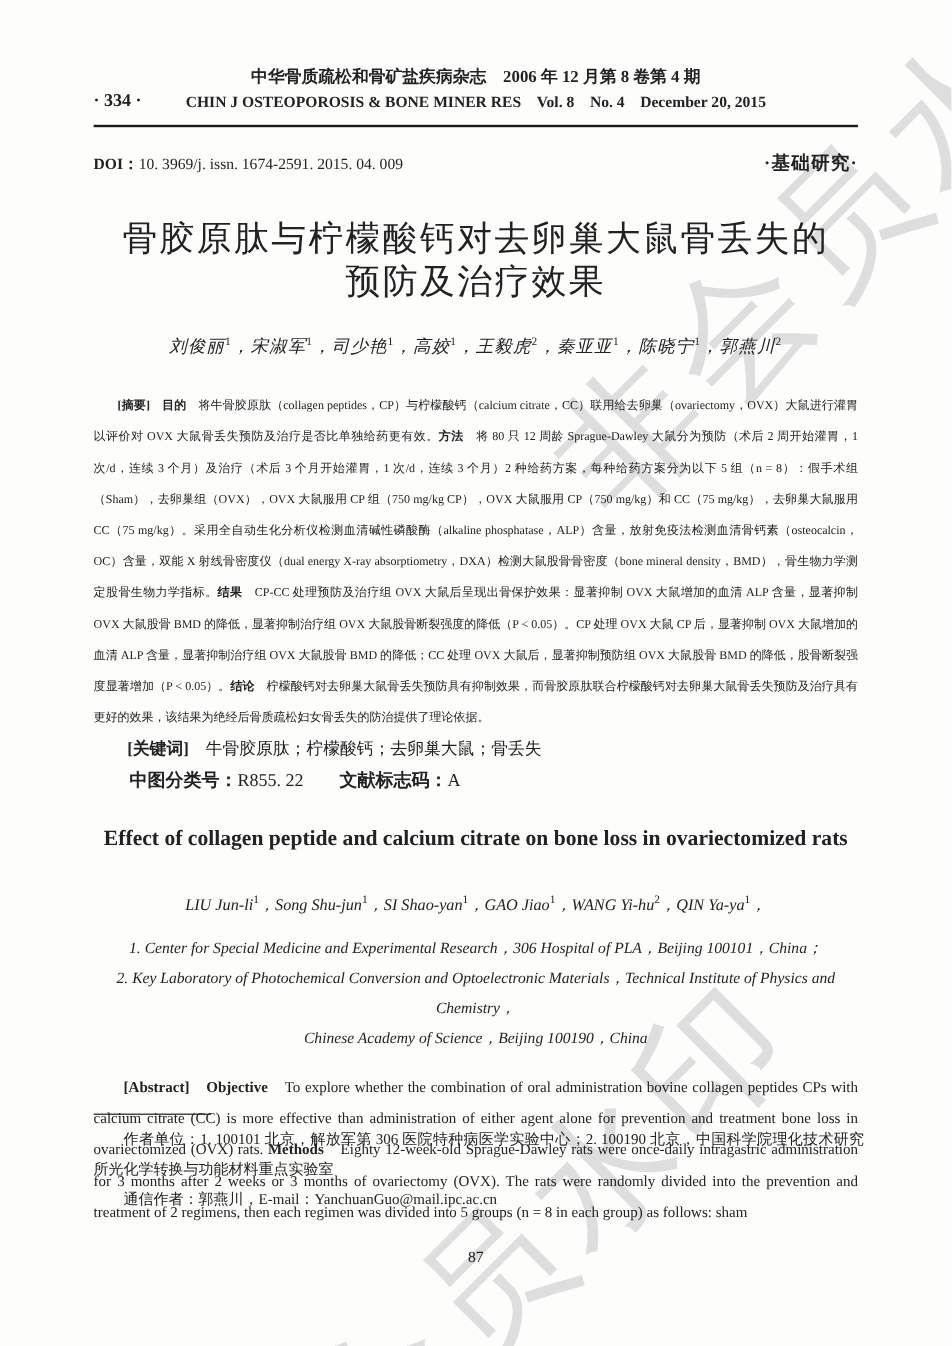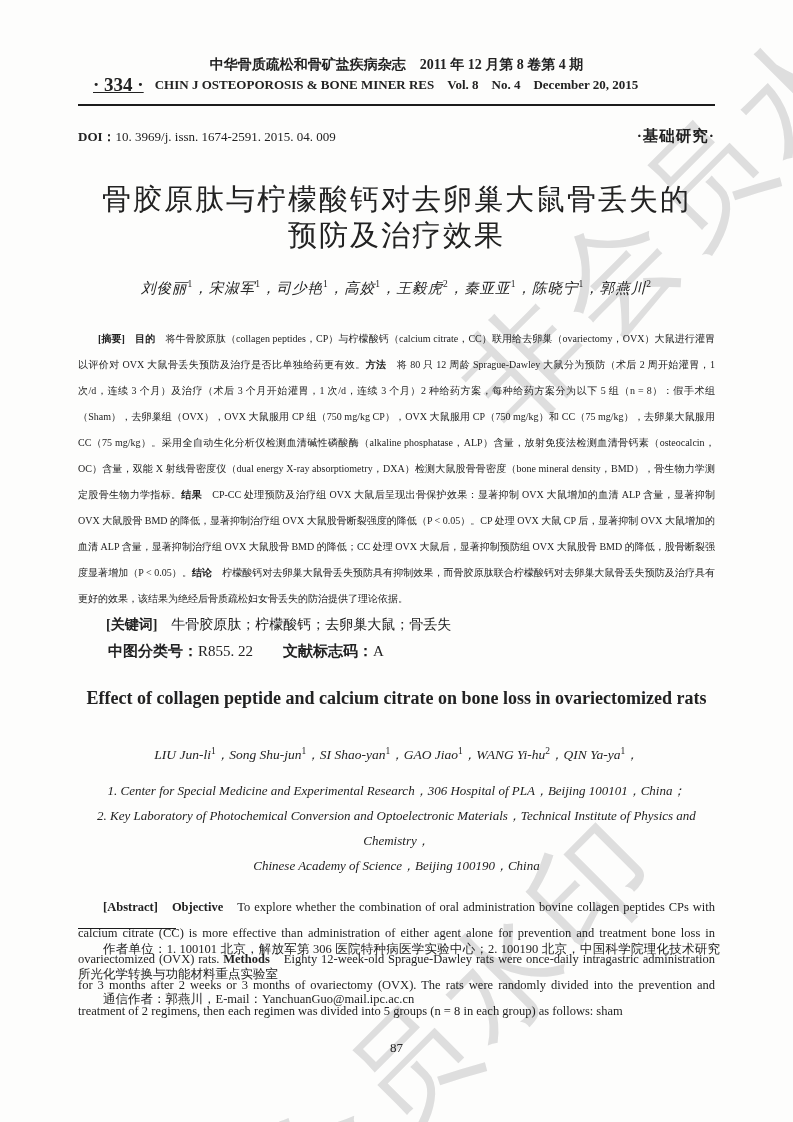--- a/index.html
+++ b/index.html
@@ -13,21 +13,21 @@
     position:absolute; z-index:0; color:#dedede; font-size:118px;
     letter-spacing:10px; white-space:nowrap; font-weight:400;
     transform:rotate(-45deg); pointer-events:none; user-select:none;
   }
   .wm-top { left:390px; top:100px; }
   .wm-bottom { left:95px; top:985px; }
   .content { position:relative; z-index:1; padding:56px 78px 0 78px; }
 
   .jline1 { text-align:center; font-weight:700; font-size:14px; line-height:18px; }
   .jline2 { position:relative; text-align:center; font-weight:700; font-size:13px; line-height:17px; margin-top:2px; }
-  .page-marker { position:absolute; left:15px; top:0; font-weight:700; font-size:19px;text-decoration:underline; }
+  .page-marker { position:absolute; left:0; top:0; font-weight:700; font-size:15px; }
   .head-rule { border-bottom:2px solid #1c1c1c; margin-top:11px; }
   .doi-row { display:flex; justify-content:space-between; align-items:center; margin-top:20px; font-size:13px; }
   .doi-label { font-weight:700; }
   .section-tag { font-weight:700; font-size:15.5px; letter-spacing:1px; }
 
   .cn-title { text-align:center; font-size:29px; line-height:36px; letter-spacing:2px; margin-top:34px; font-weight:500; }
   .cn-authors { text-align:center; font-size:14.5px; margin-top:26px; font-style:italic; letter-spacing:1px; }
   .cn-authors sup, .en-authors sup { font-size:9.5px; font-style:normal; }
 
   .cn-abstract { margin-top:28px; font-size:10px; line-height:26px; text-align:justify; text-indent:2em; }
@@ -49,21 +49,21 @@
 </head>
 <body>
 
 <div class="page">
 
   <div class="watermark wm-top">非会员水印</div>
   <div class="watermark wm-bottom">非会员水印</div>
 
   <div class="content">
 
-    <div class="jline1">中华骨质疏松和骨矿盐疾病杂志　2011 年 12 月第 8 卷第 4 期</div>
+    <div class="jline1">中华骨质疏松和骨矿盐疾病杂志　2006 年 12 月第 8 卷第 4 期</div>
 
     <div class="jline2">
       <span class="page-marker">· 334 ·</span>
       <span>CHIN J OSTEOPOROSIS &amp; BONE MINER RES　Vol. 8　No. 4　December 20, 2015</span>
     </div>
 
     <div class="head-rule"></div>
 
     <div class="doi-row">
       <span>

